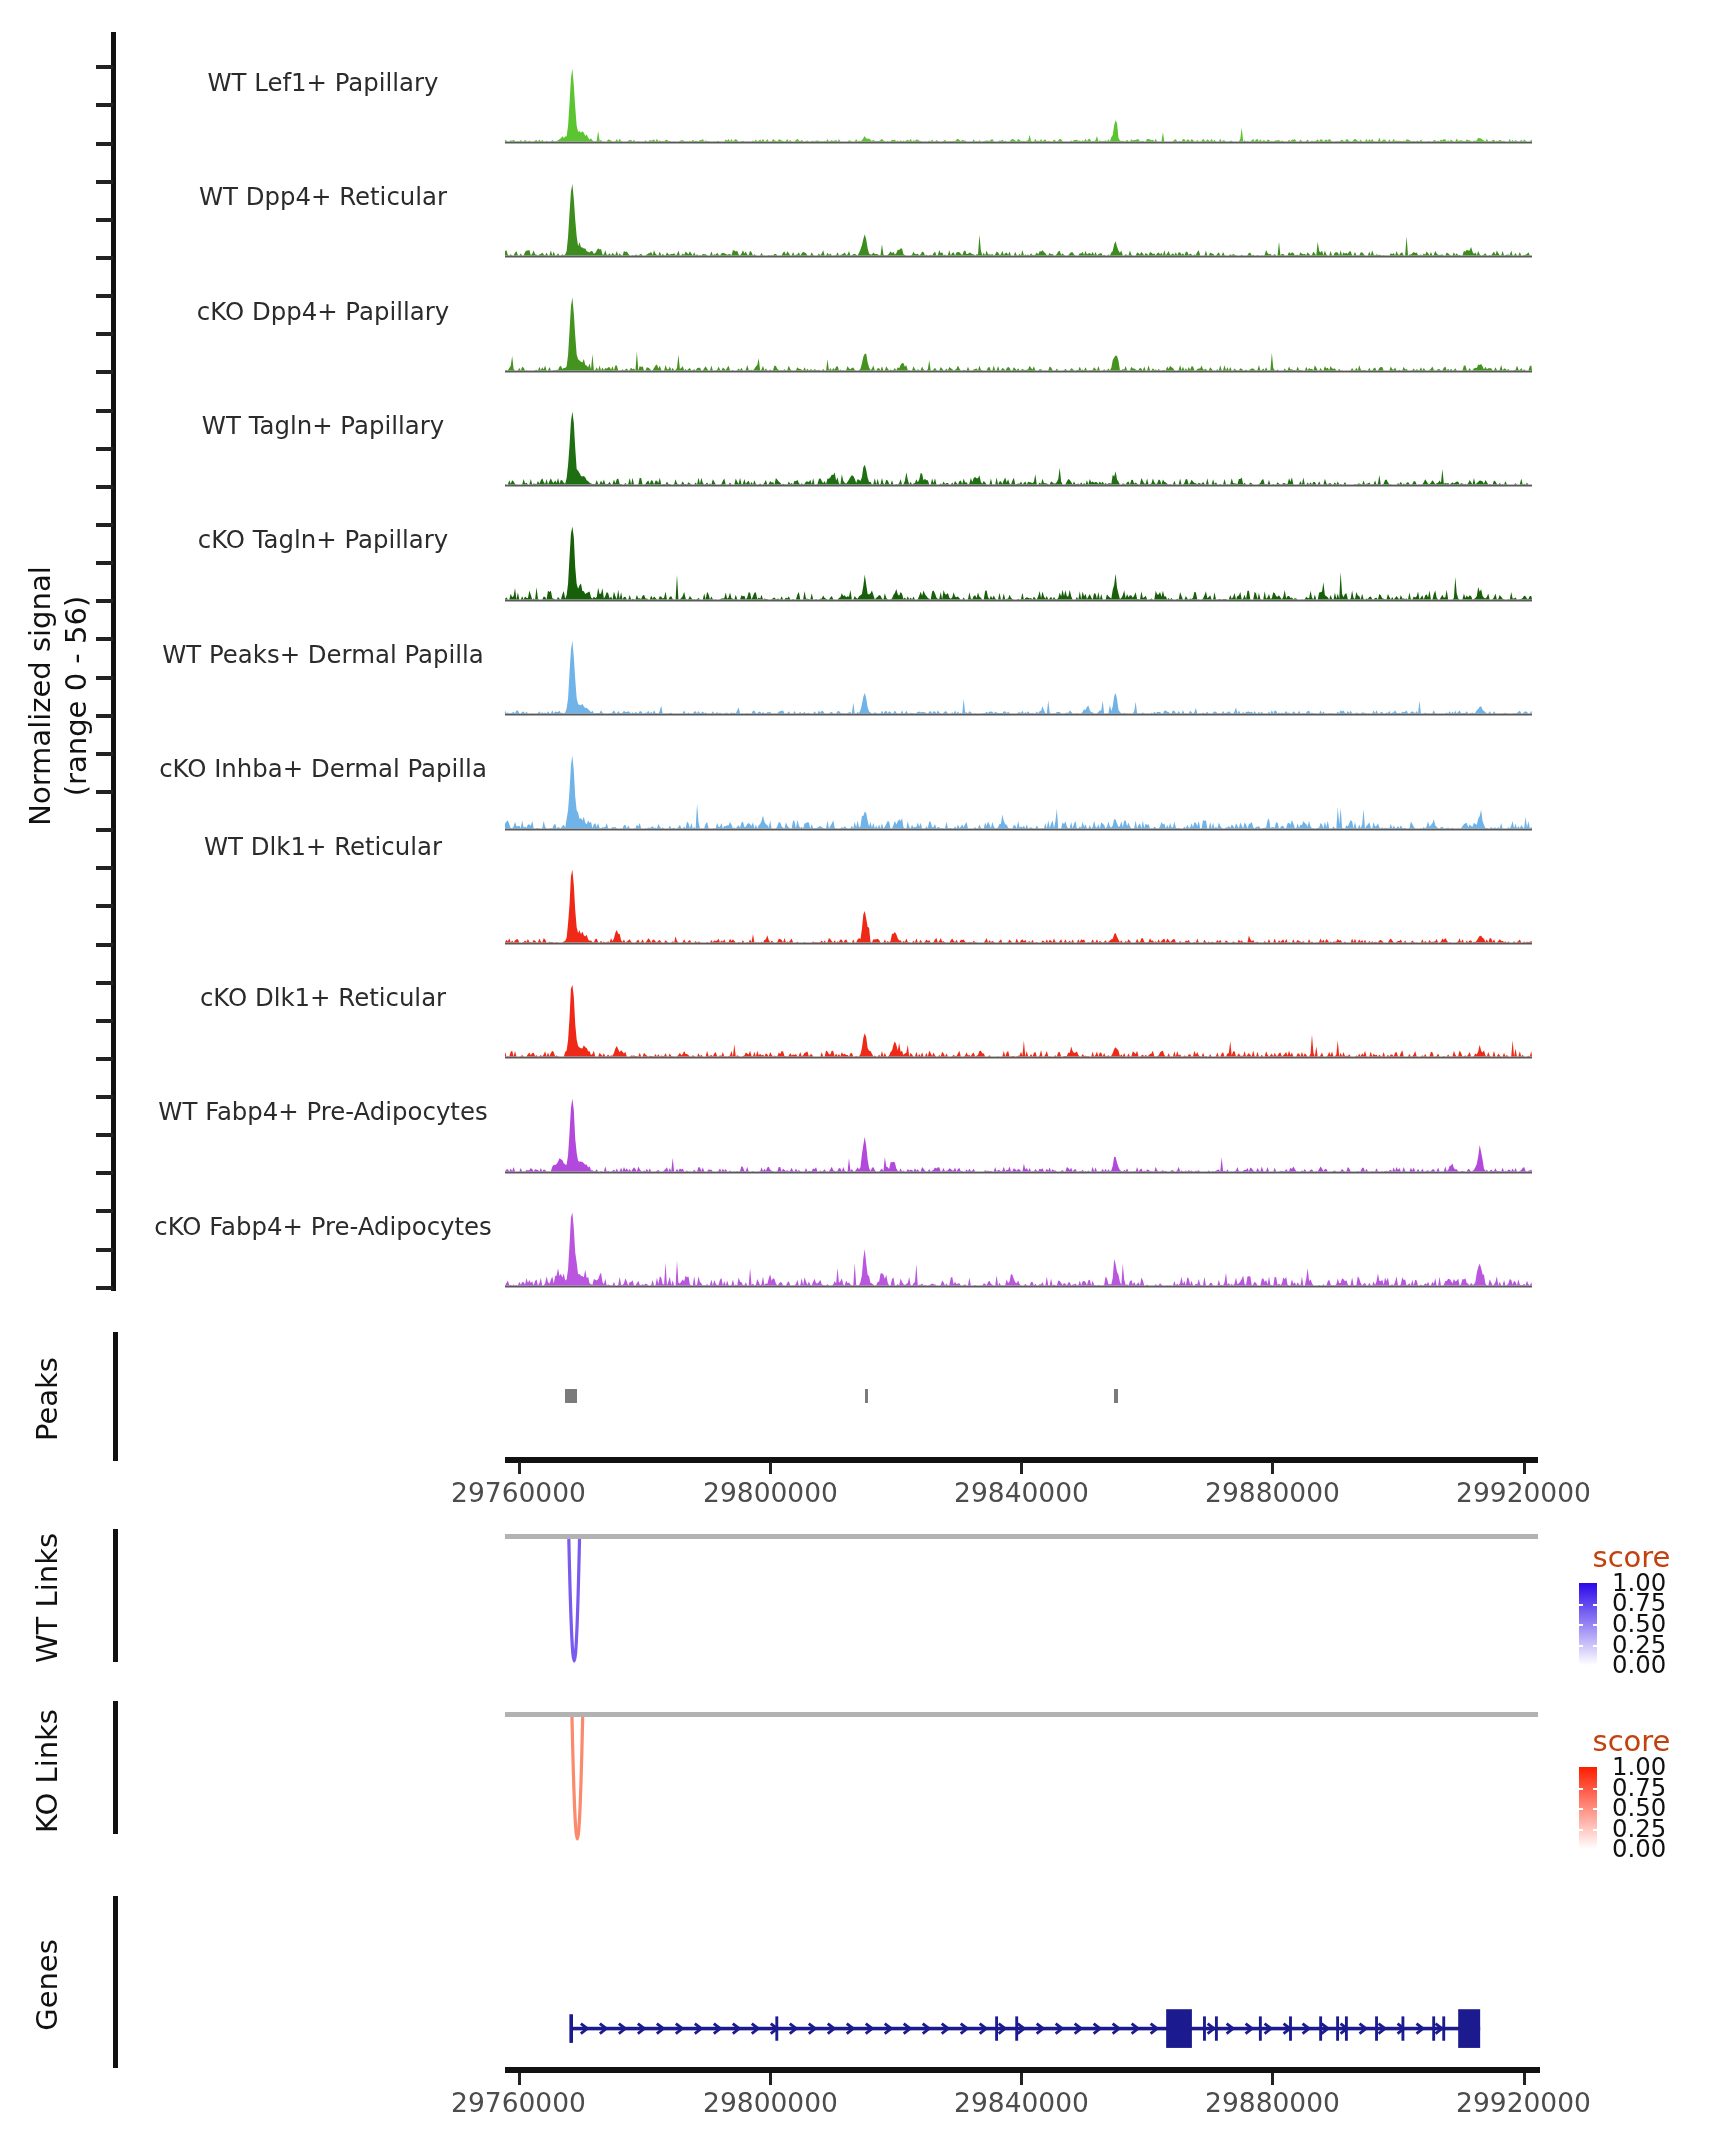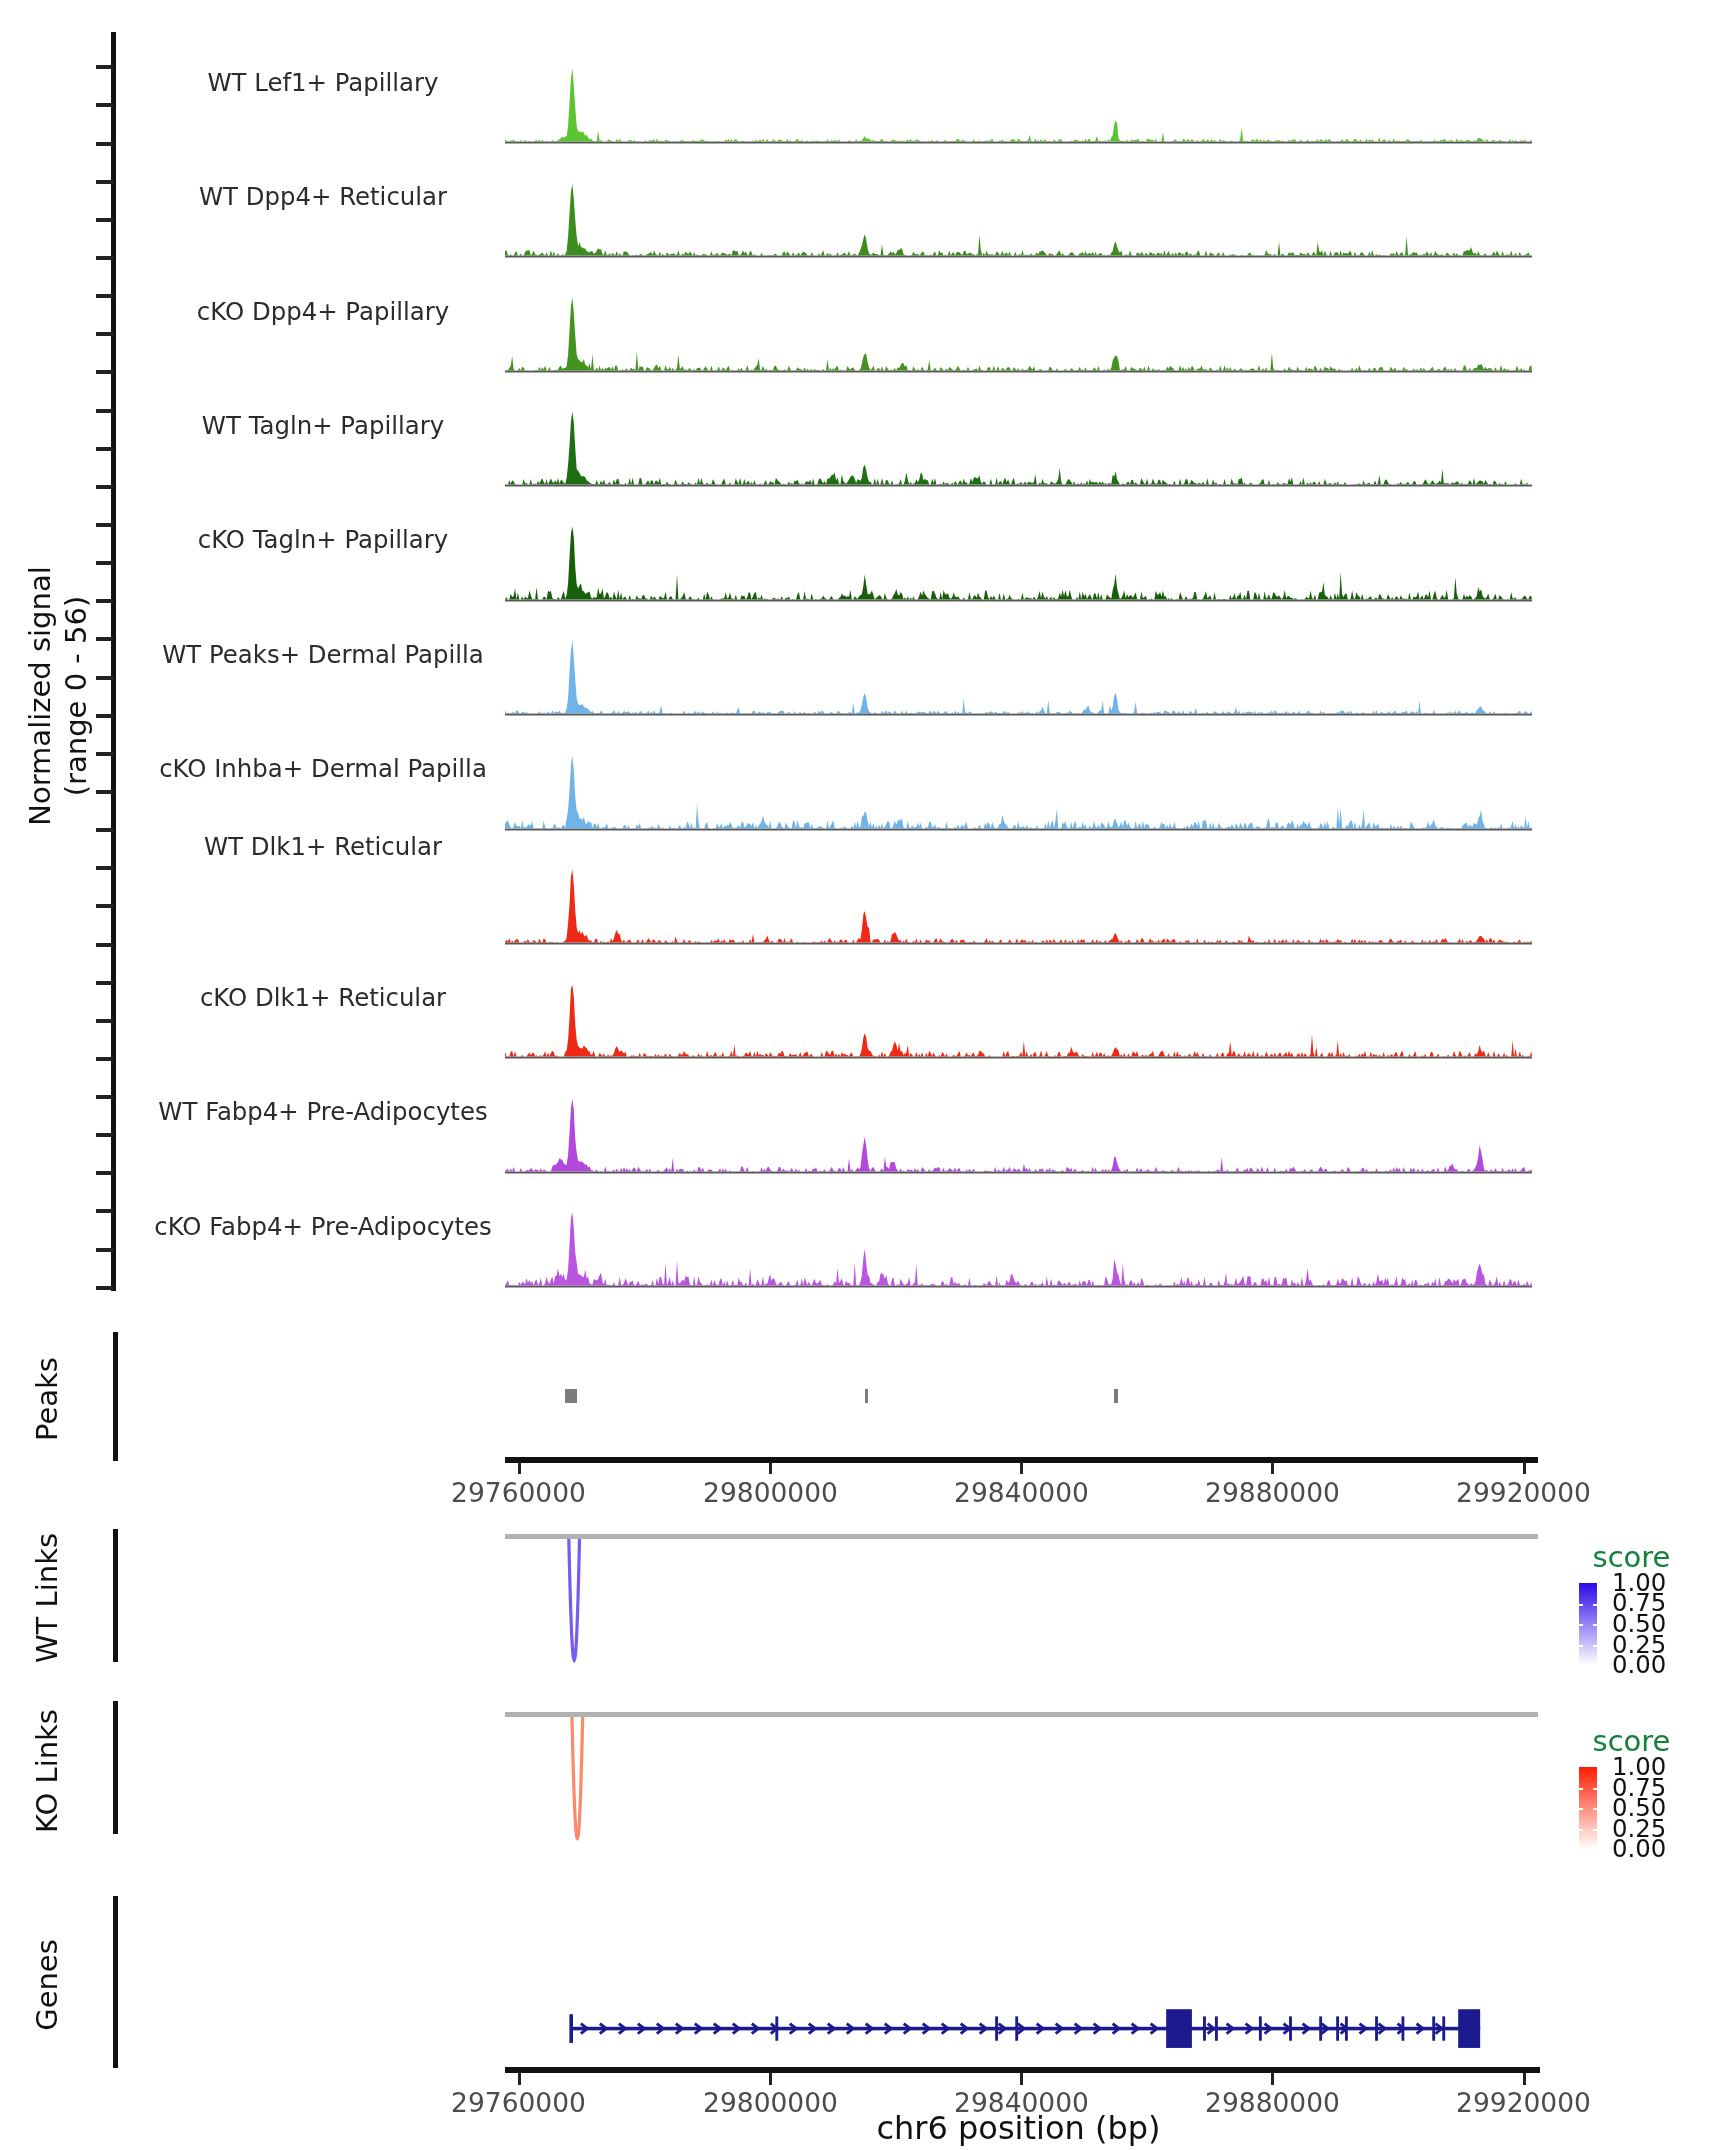--- a/index.html
+++ b/index.html
@@ -9,21 +9,21 @@
   .rot{transform:rotate(-90deg);transform-origin:center center;white-space:nowrap;}
   .track-label{width:502px;text-align:center;font-size:24.4px;color:#2b2b2b;}
   .sec-label{font-size:29px;color:#111;}
   .bracket{width:5px;background:#111;}
   .tickv{width:17px;height:3.6px;background:#222;}
   .xtick{width:2.9px;height:11.5px;background:#222;}
   .xticklab{width:229px;text-align:center;font-size:26.5px;color:#4c4c4c;}
   .axisline{height:5.7px;background:#111;}
   .greyline{height:5px;background:#b2b2b2;}
   .peakbox{background:#7b7b7b;}
-  .legend-title{font-size:29px;color:#15803d;width:115px;text-align:center;}
+  .legend-title{font-size:29px;color:#c2410c;width:115px;text-align:center;}
   .legend-lab{font-size:24.4px;color:#111;line-height:24.4px;}
   .legend-bar{width:18px;height:82px;}
   .notch{height:2.2px;background:#ffffff;}
   .xlabel{width:1027px;text-align:center;font-size:32px;color:#111;}
   .genename{text-align:center;font-size:21.5px;color:#111;}
 </style>
 </head>
 <body>
 
 <div id="page">
@@ -270,16 +270,15 @@
       <div class="abs xticklab" style="left: 404px; top: 2087px;">29760000</div>
       <div class="abs xtick" style="left: 769px; top: 2073px;"></div>
       <div class="abs xticklab" style="left: 656px; top: 2087px;">29800000</div>
       <div class="abs xtick" style="left: 1020px; top: 2073px;"></div>
       <div class="abs xticklab" style="left: 907px; top: 2087px;">29840000</div>
       <div class="abs xtick" style="left: 1271px; top: 2073px;"></div>
       <div class="abs xticklab" style="left: 1158px; top: 2087px;">29880000</div>
       <div class="abs xtick" style="left: 1523px; top: 2073px;"></div>
       <div class="abs xticklab" style="left: 1409px; top: 2087px;">29920000</div>
     </div>
-  <div class="abs xlabel" style="left:505px;top:2109px;">chr6 position (bp)</div>
 
 </div>
 
 
 </body></html>

